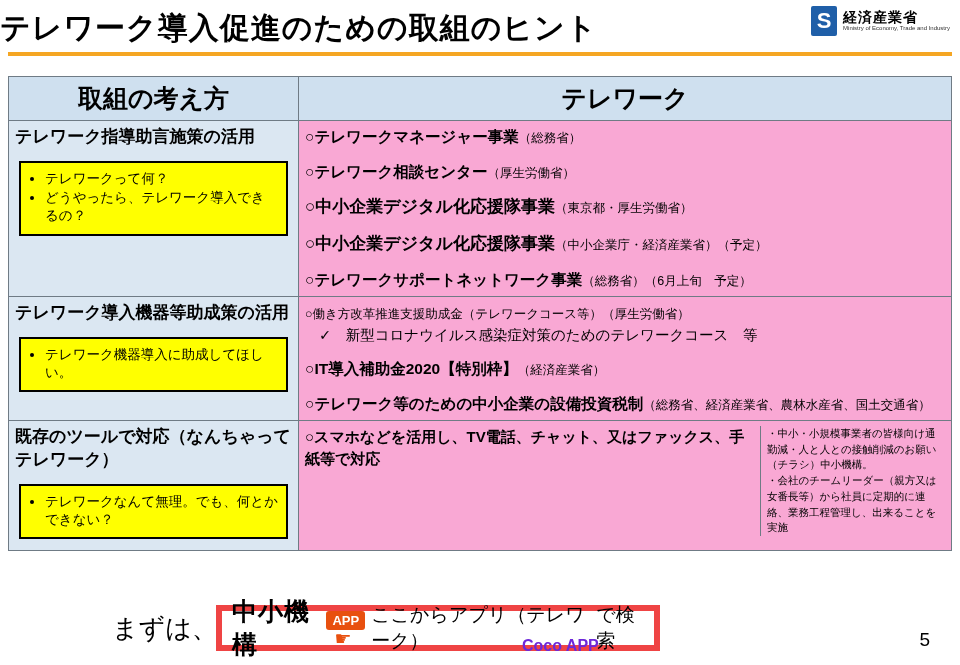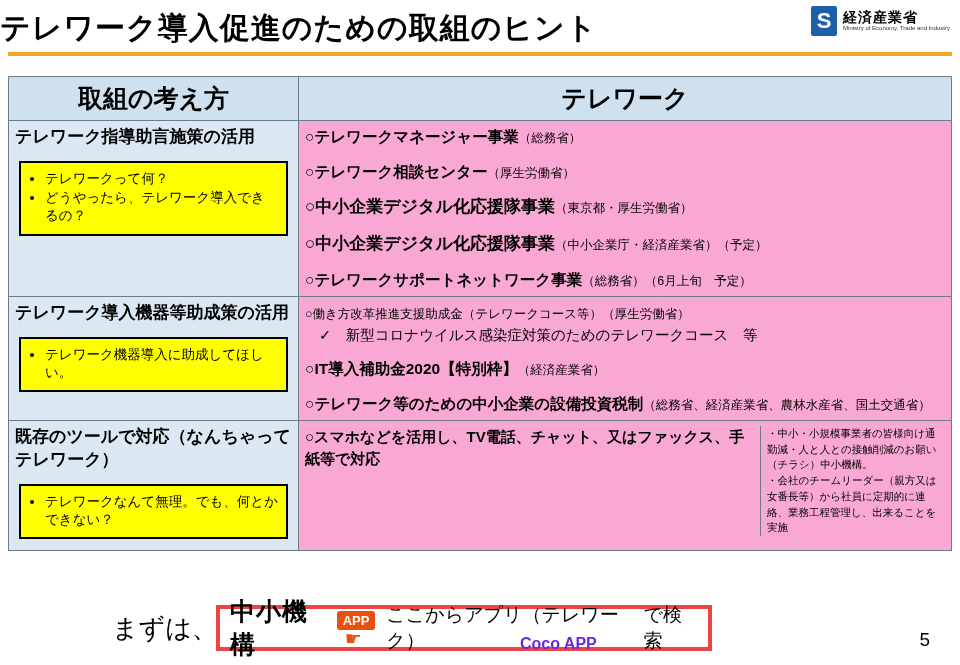--- a/index.html
+++ b/index.html
@@ -106,22 +106,22 @@
     position:absolute;
     left:0;right:12px;bottom:8px;
     height:52px;
   }
   .maz{
     position:absolute;left:112px;top:6px;
     font-size:26px;
   }
   .searchbox{
     position:absolute;left:216px;top:0;
-    width:496px;height:46px;
-    border:4px solid #ef4444;
+    width:444px;height:46px;
+    border:6px solid #ef4444;
     background:#fff;
     display:flex;align-items:center;
     padding:0 10px;
     box-sizing:border-box;
   }
   .sb-org{font-size:25px;font-weight:bold;letter-spacing:1px;}
   .app-badge{
     margin:0 6px 0 8px;
     position:relative;
     width:46px;height:34px;

